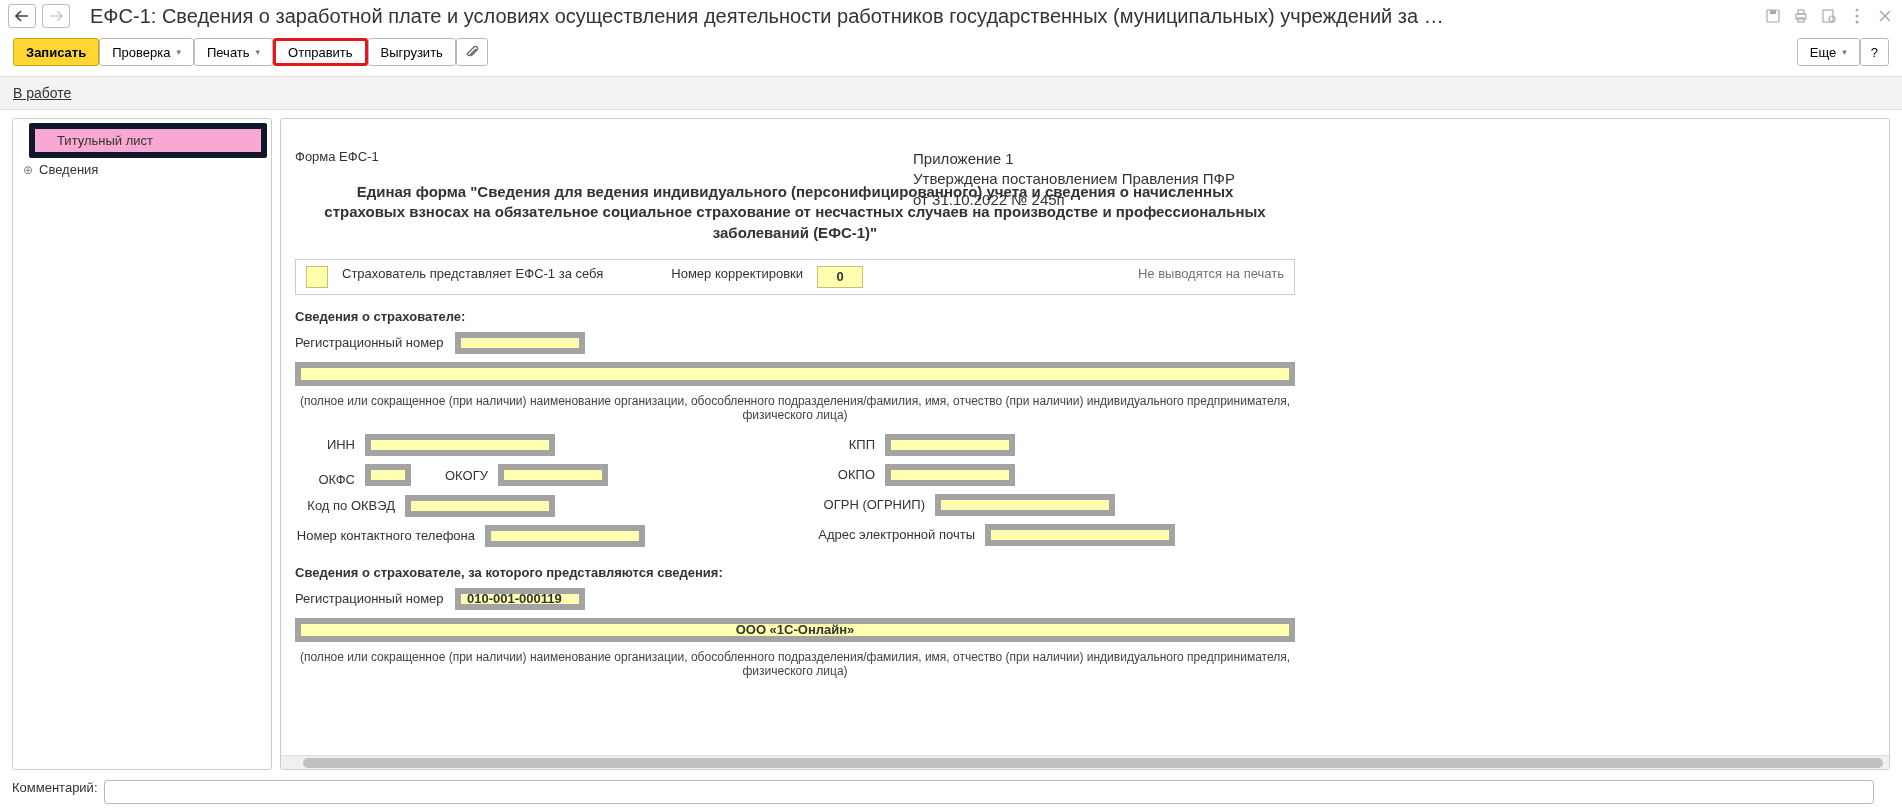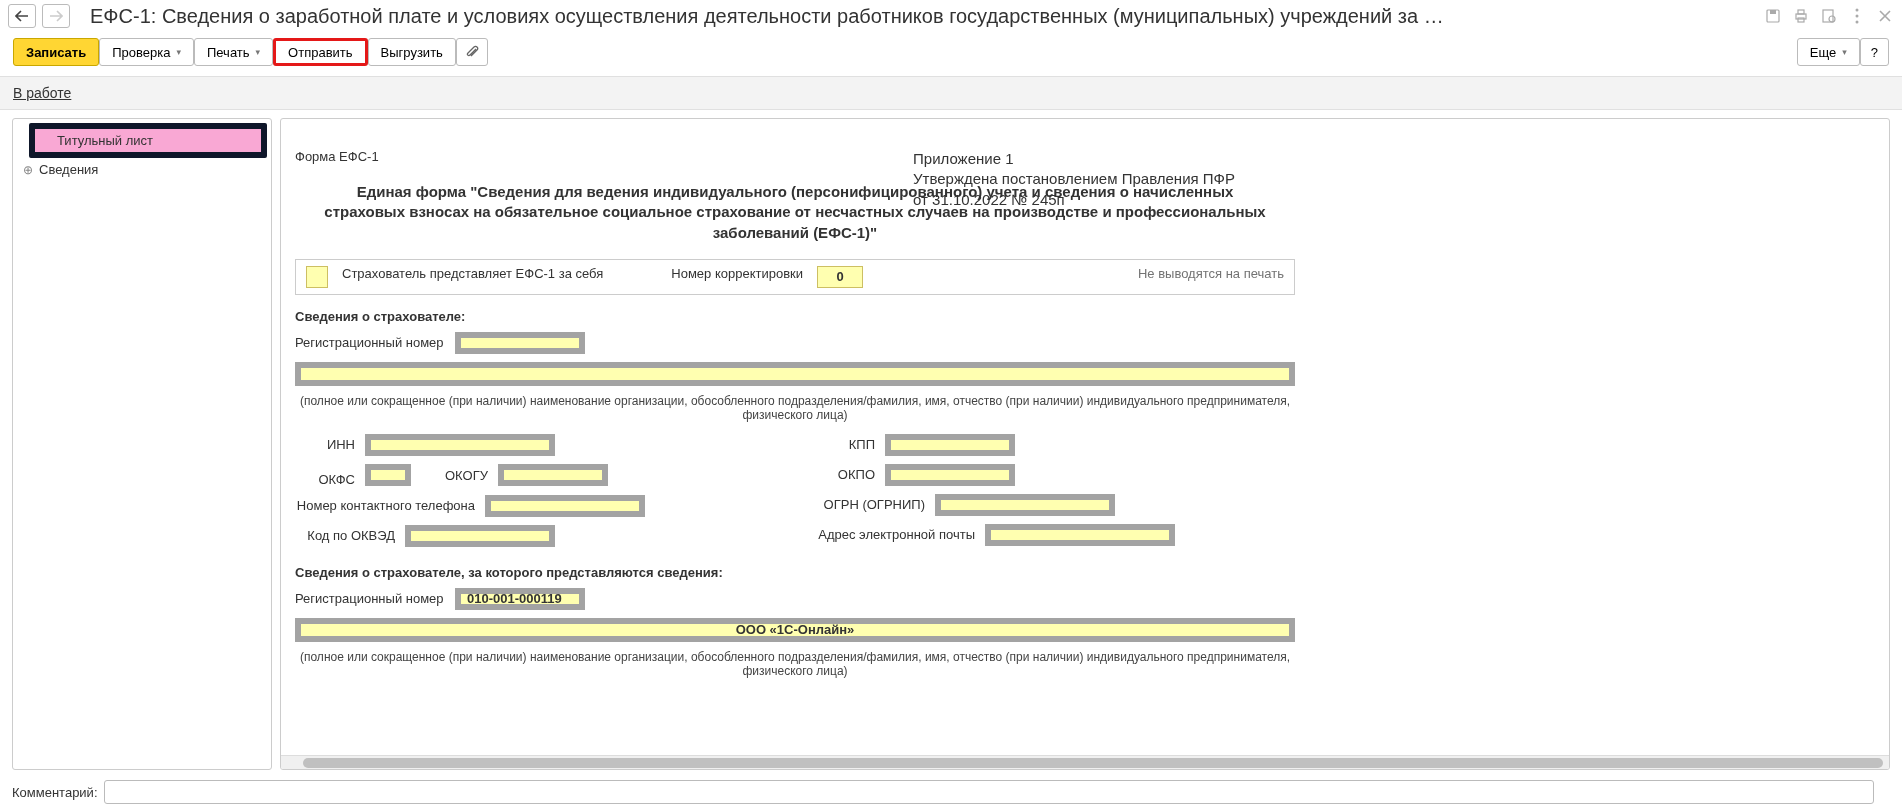--- a/index.html
+++ b/index.html
@@ -57,21 +57,21 @@
   .yf.bold-center { justify-content: center; font-weight: bold; }
 
   .two-col { display: flex; gap: 40px; }
   .two-col .col { flex: 1; text-align: right; }
 
   
   .hscroll-bar { height: 14px; background: #f0f0f0; border-top: 1px solid #ddd; position: relative; }
   .hscroll-thumb { position: absolute; left: 22px; top: 2px; right: 6px; height: 10px; background: #c0c0c0; border-radius: 5px; }
 
   
-  .comment-bar { display: flex; align-items: center; padding: 6px 28px 8px 12px; gap: 6px; }
+  .comment-bar { display: flex; padding: 6px 28px 8px 12px; gap: 6px; }
   .comment-bar label { font-size: 13px; }
   .comment-input { flex: 1; height: 24px; border: 1px solid #bbb; border-radius: 3px; padding: 0 6px; font-size: 13px; }
 
   
   svg { display: block; }
 </style>
 </head>
 <body>
 <div class="app">
 
@@ -213,26 +213,26 @@
               <label style="width:60px;">ИНН</label>
               <div class="yf" style="width:190px;"></div>
             </div>
             <div class="field-row">
               <label style="width:60px;margin-top:8px;">ОКФС</label>
               <div class="yf" style="width:46px;"></div>
               <label style="margin-left:24px;">ОКОГУ</label>
               <div class="yf" style="width:110px;"></div>
             </div>
             <div class="field-row">
+              <label style="width:100px;">Код по ОКВЭД</label>
+              <div class="yf" style="width:150px;"></div>
+            </div>
+            <div class="field-row">
               <label style="width:180px;">Номер контактного телефона</label>
               <div class="yf" style="width:160px;"></div>
-            </div>
-            <div class="field-row">
-              <label style="width:100px;">Код по ОКВЭД</label>
-              <div class="yf" style="width:150px;"></div>
             </div>
           </div>
           <div class="col">
             <div class="field-row">
               <label style="width:60px;">КПП</label>
               <div class="yf" style="width:130px;"></div>
             </div>
             <div class="field-row">
               <label style="width:60px;">ОКПО</label>
               <div class="yf" style="width:130px;"></div>

